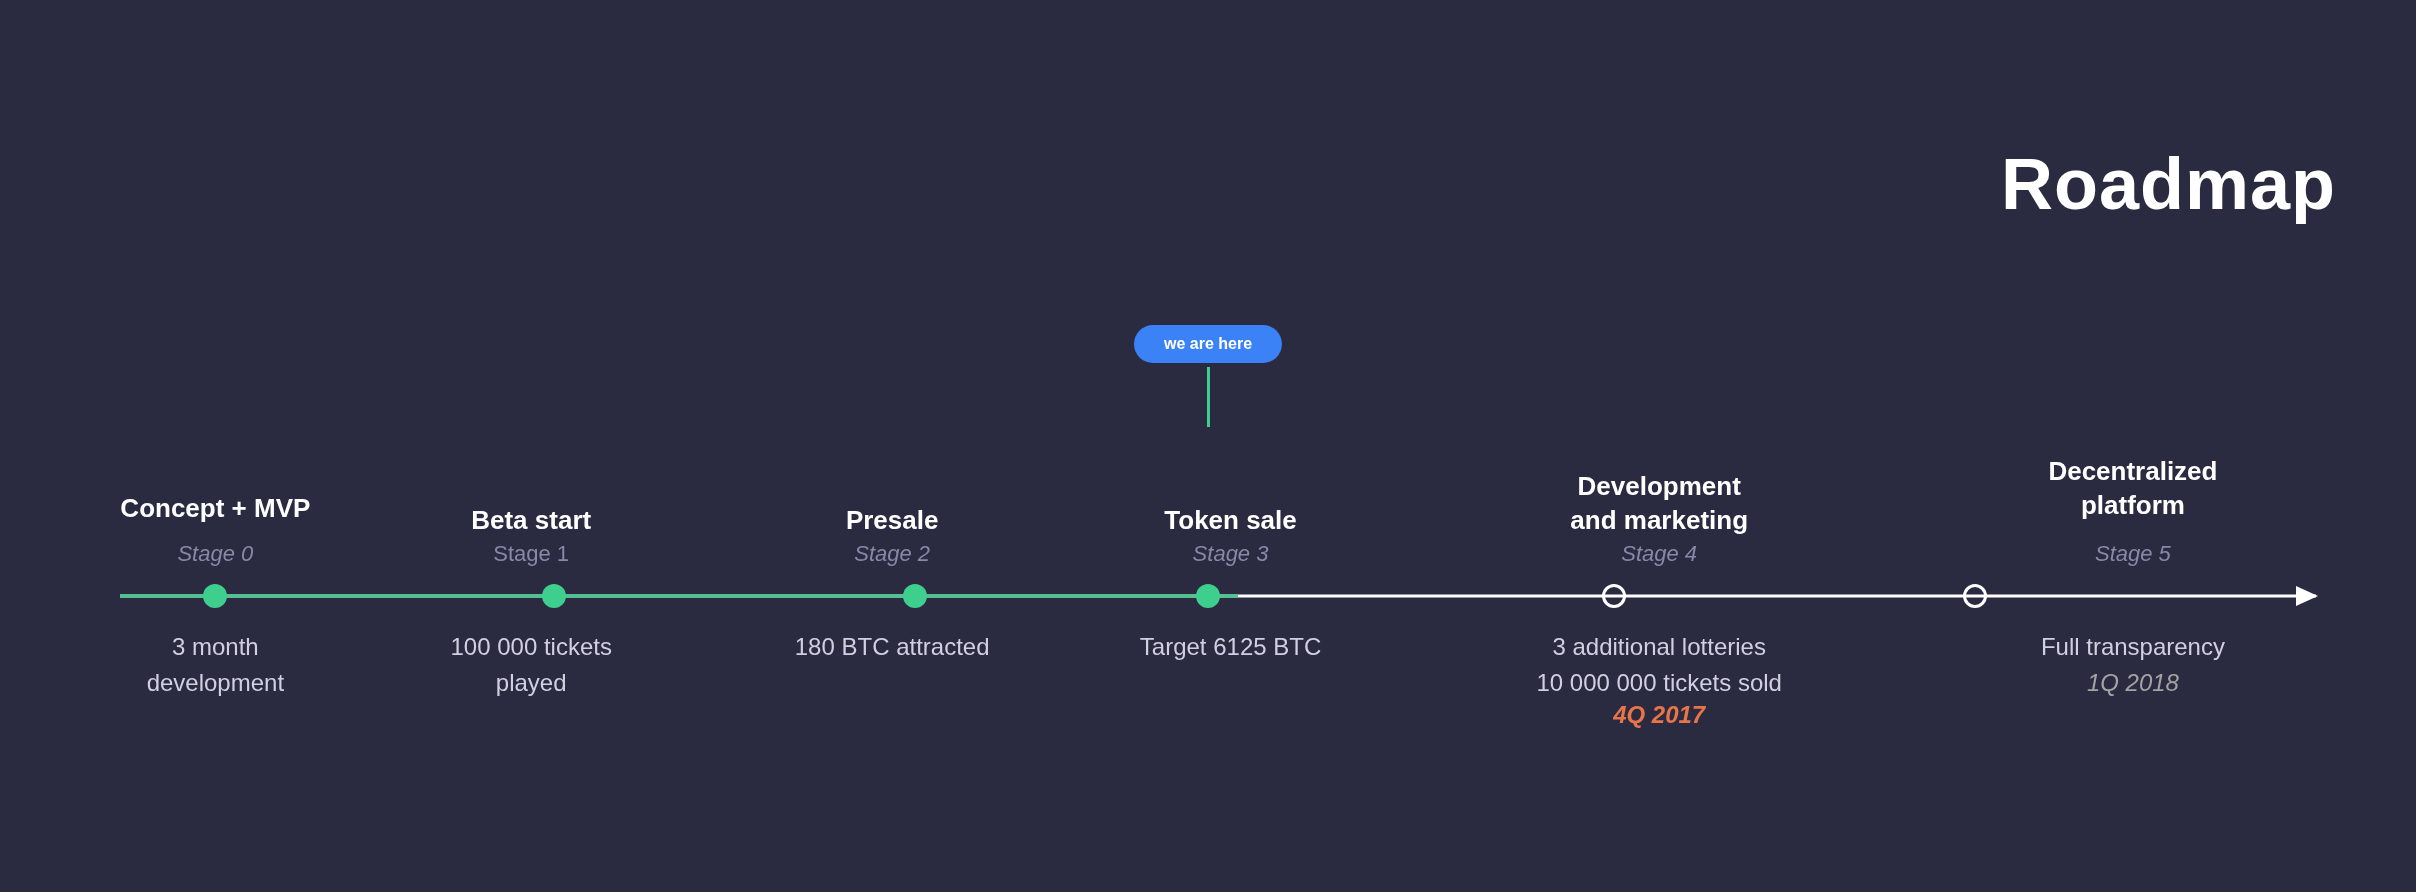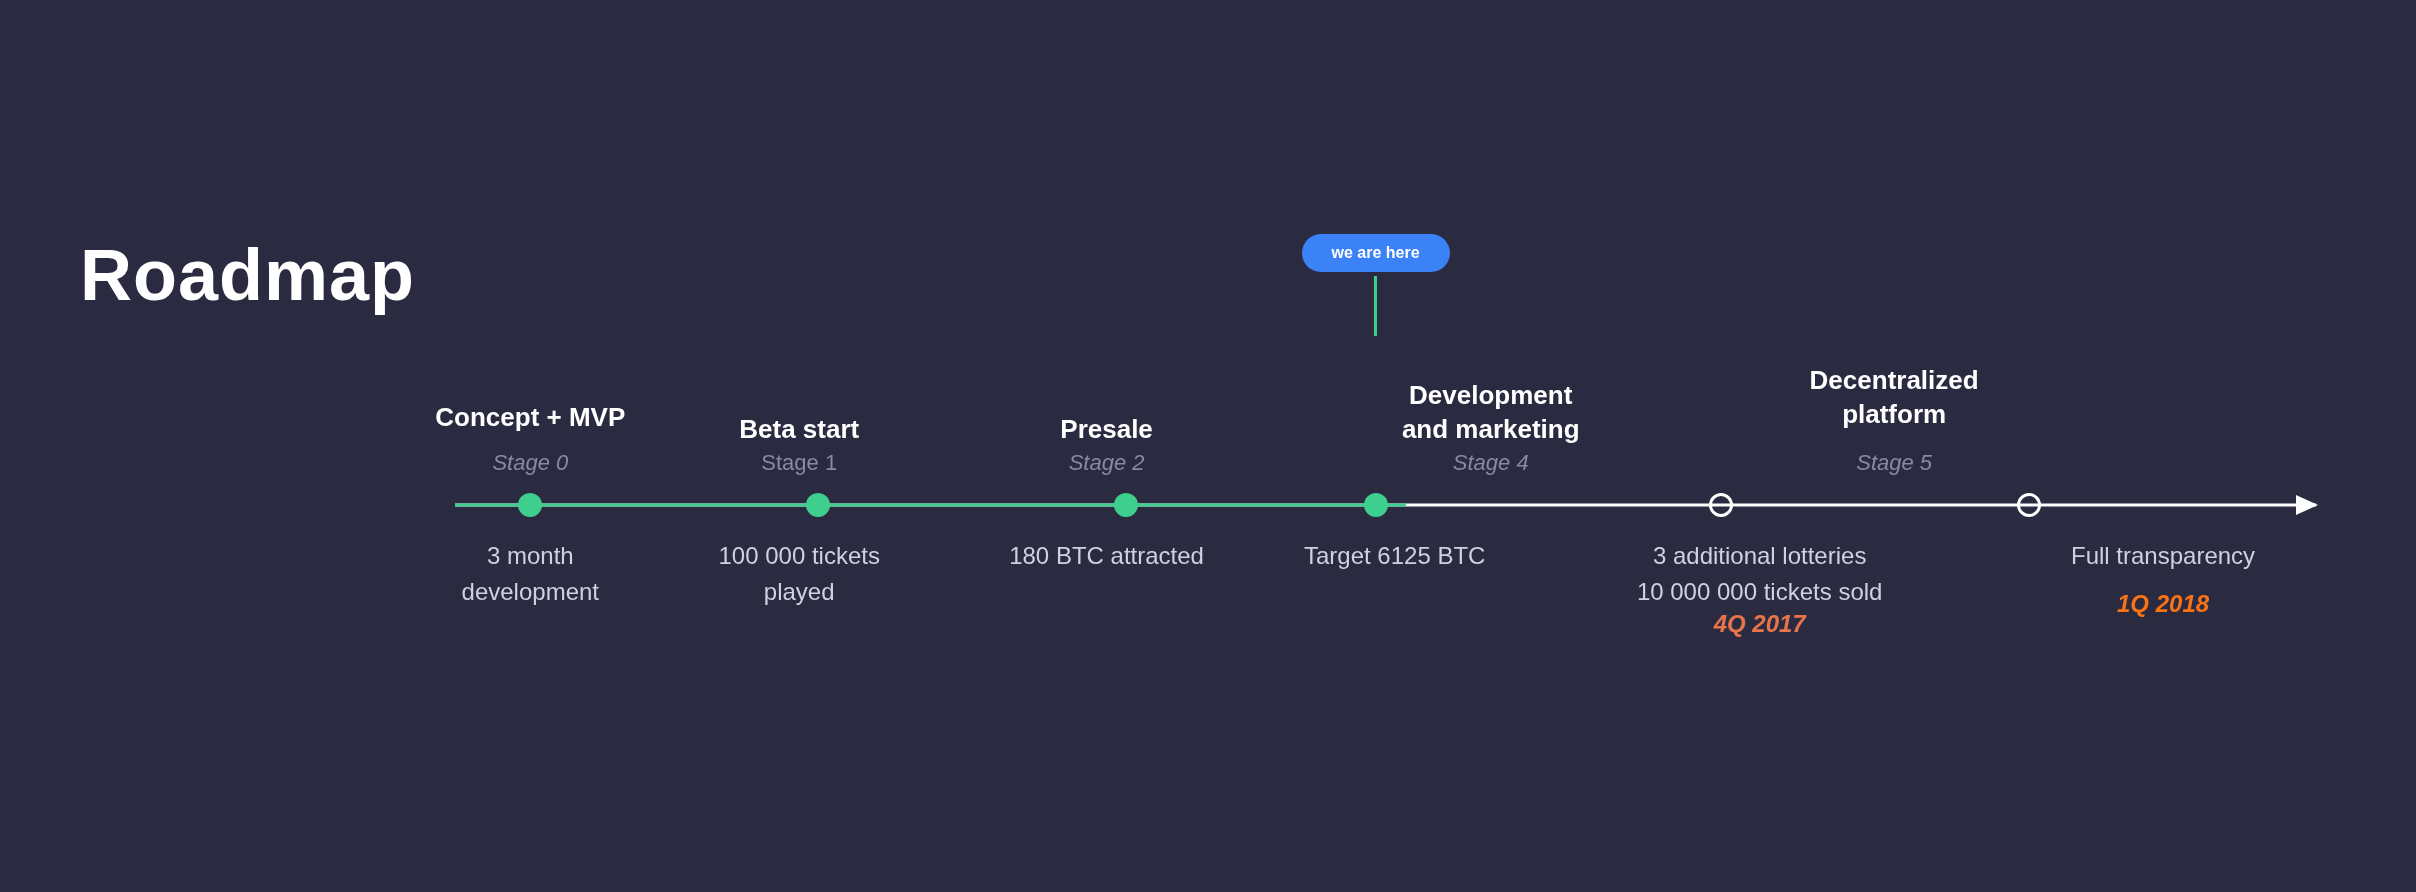--- a/index.html
+++ b/index.html
@@ -12,22 +12,22 @@
       overflow: hidden;
       display: flex;
       flex-direction: column;
       align-items: center;
       justify-content: center;
     }
 
     .page-container {
       width: 100%;
       display: flex;
-      flex-direction: row;
-      align-items: flex-start;
+      flex-direction: column;
+      align-items: flex-end;
       padding: 60px 80px 80px;
     }
 
     .page-title {
       color: #ffffff;
       font-size: 72px;
       font-weight: 700;
       margin-bottom: 100px;
       letter-spacing: 1px;
     }
@@ -58,20 +58,24 @@
       <div style="width:16%; display:flex; flex-direction:column; align-items:center; text-align:center;">
         <div style="color:#fff; font-size:26px; font-weight:700; line-height:1.3; margin-bottom:4px;">Beta start</div>
         <div style="color:#8888a8; font-size:22px; ">Stage 1</div>
       </div>
 
       <div style="width:16%; display:flex; flex-direction:column; align-items:center; text-align:center;">
         <div style="color:#fff; font-size:26px; font-weight:700; line-height:1.3; margin-bottom:4px;">Presale</div>
         <div style="color:#8888a8; font-size:22px; font-style:italic;">Stage 2</div>
       </div>
 
+      <div style="width:14%; display:flex; flex-direction:column; align-items:center; text-align:center;">
+        <div style="color:#fff; font-size:26px; font-weight:700; line-height:1.3; margin-bottom:4px;">Token sale</div>
+        <div style="color:#8888a8; font-size:22px; font-style:italic;">Stage 3</div>
+      </div>
 
       <div style="width:24%; display:flex; flex-direction:column; align-items:center; text-align:center;">
         <div style="color:#fff; font-size:26px; font-weight:700; line-height:1.3; margin-bottom:4px; white-space:pre-line;">Development<br>and marketing</div>
         <div style="color:#8888a8; font-size:22px; font-style:italic;">Stage 4</div>
       </div>
 
       <div style="width:18%; display:flex; flex-direction:column; align-items:center; text-align:center;">
         <div style="color:#fff; font-size:26px; font-weight:700; line-height:1.3; margin-bottom:19px; white-space:pre-line;">Decentralized<br>platform</div>
         <div style="color:#8888a8; font-size:22px; font-style:italic;">Stage 5</div>
       </div>
@@ -118,19 +122,19 @@
         <div style="color:#d0d0e0; font-size:24px; line-height:1.5;">Target 6125 BTC</div>
       </div>
 
       <div style="width:24%; display:flex; flex-direction:column; align-items:center; text-align:center;">
         <div style="color:#d0d0e0; font-size:24px; line-height:1.5;">3 additional lotteries<br>10 000 000 tickets sold</div>
         <div style="color:#e8744a; font-size:24px; font-style:italic; font-weight:600; ">4Q 2017</div>
       </div>
 
       <div style="width:18%; display:flex; flex-direction:column; align-items:center; text-align:center;">
         <div style="color:#d0d0e0; font-size:24px; line-height:1.5;">Full transparency</div>
-        <div style="color:#f97316; font-size:24px; font-style:italic; font-weight:700; margin-top:16px;">1Q 2018</div>
+        <div style="color:#a3a3a3; font-size:24px; font-style:italic; font-weight:400; margin-top:4px;">1Q 2018</div>
       </div>
 
     </div>
 
   </div>
 </div>
 
 </body></html>

